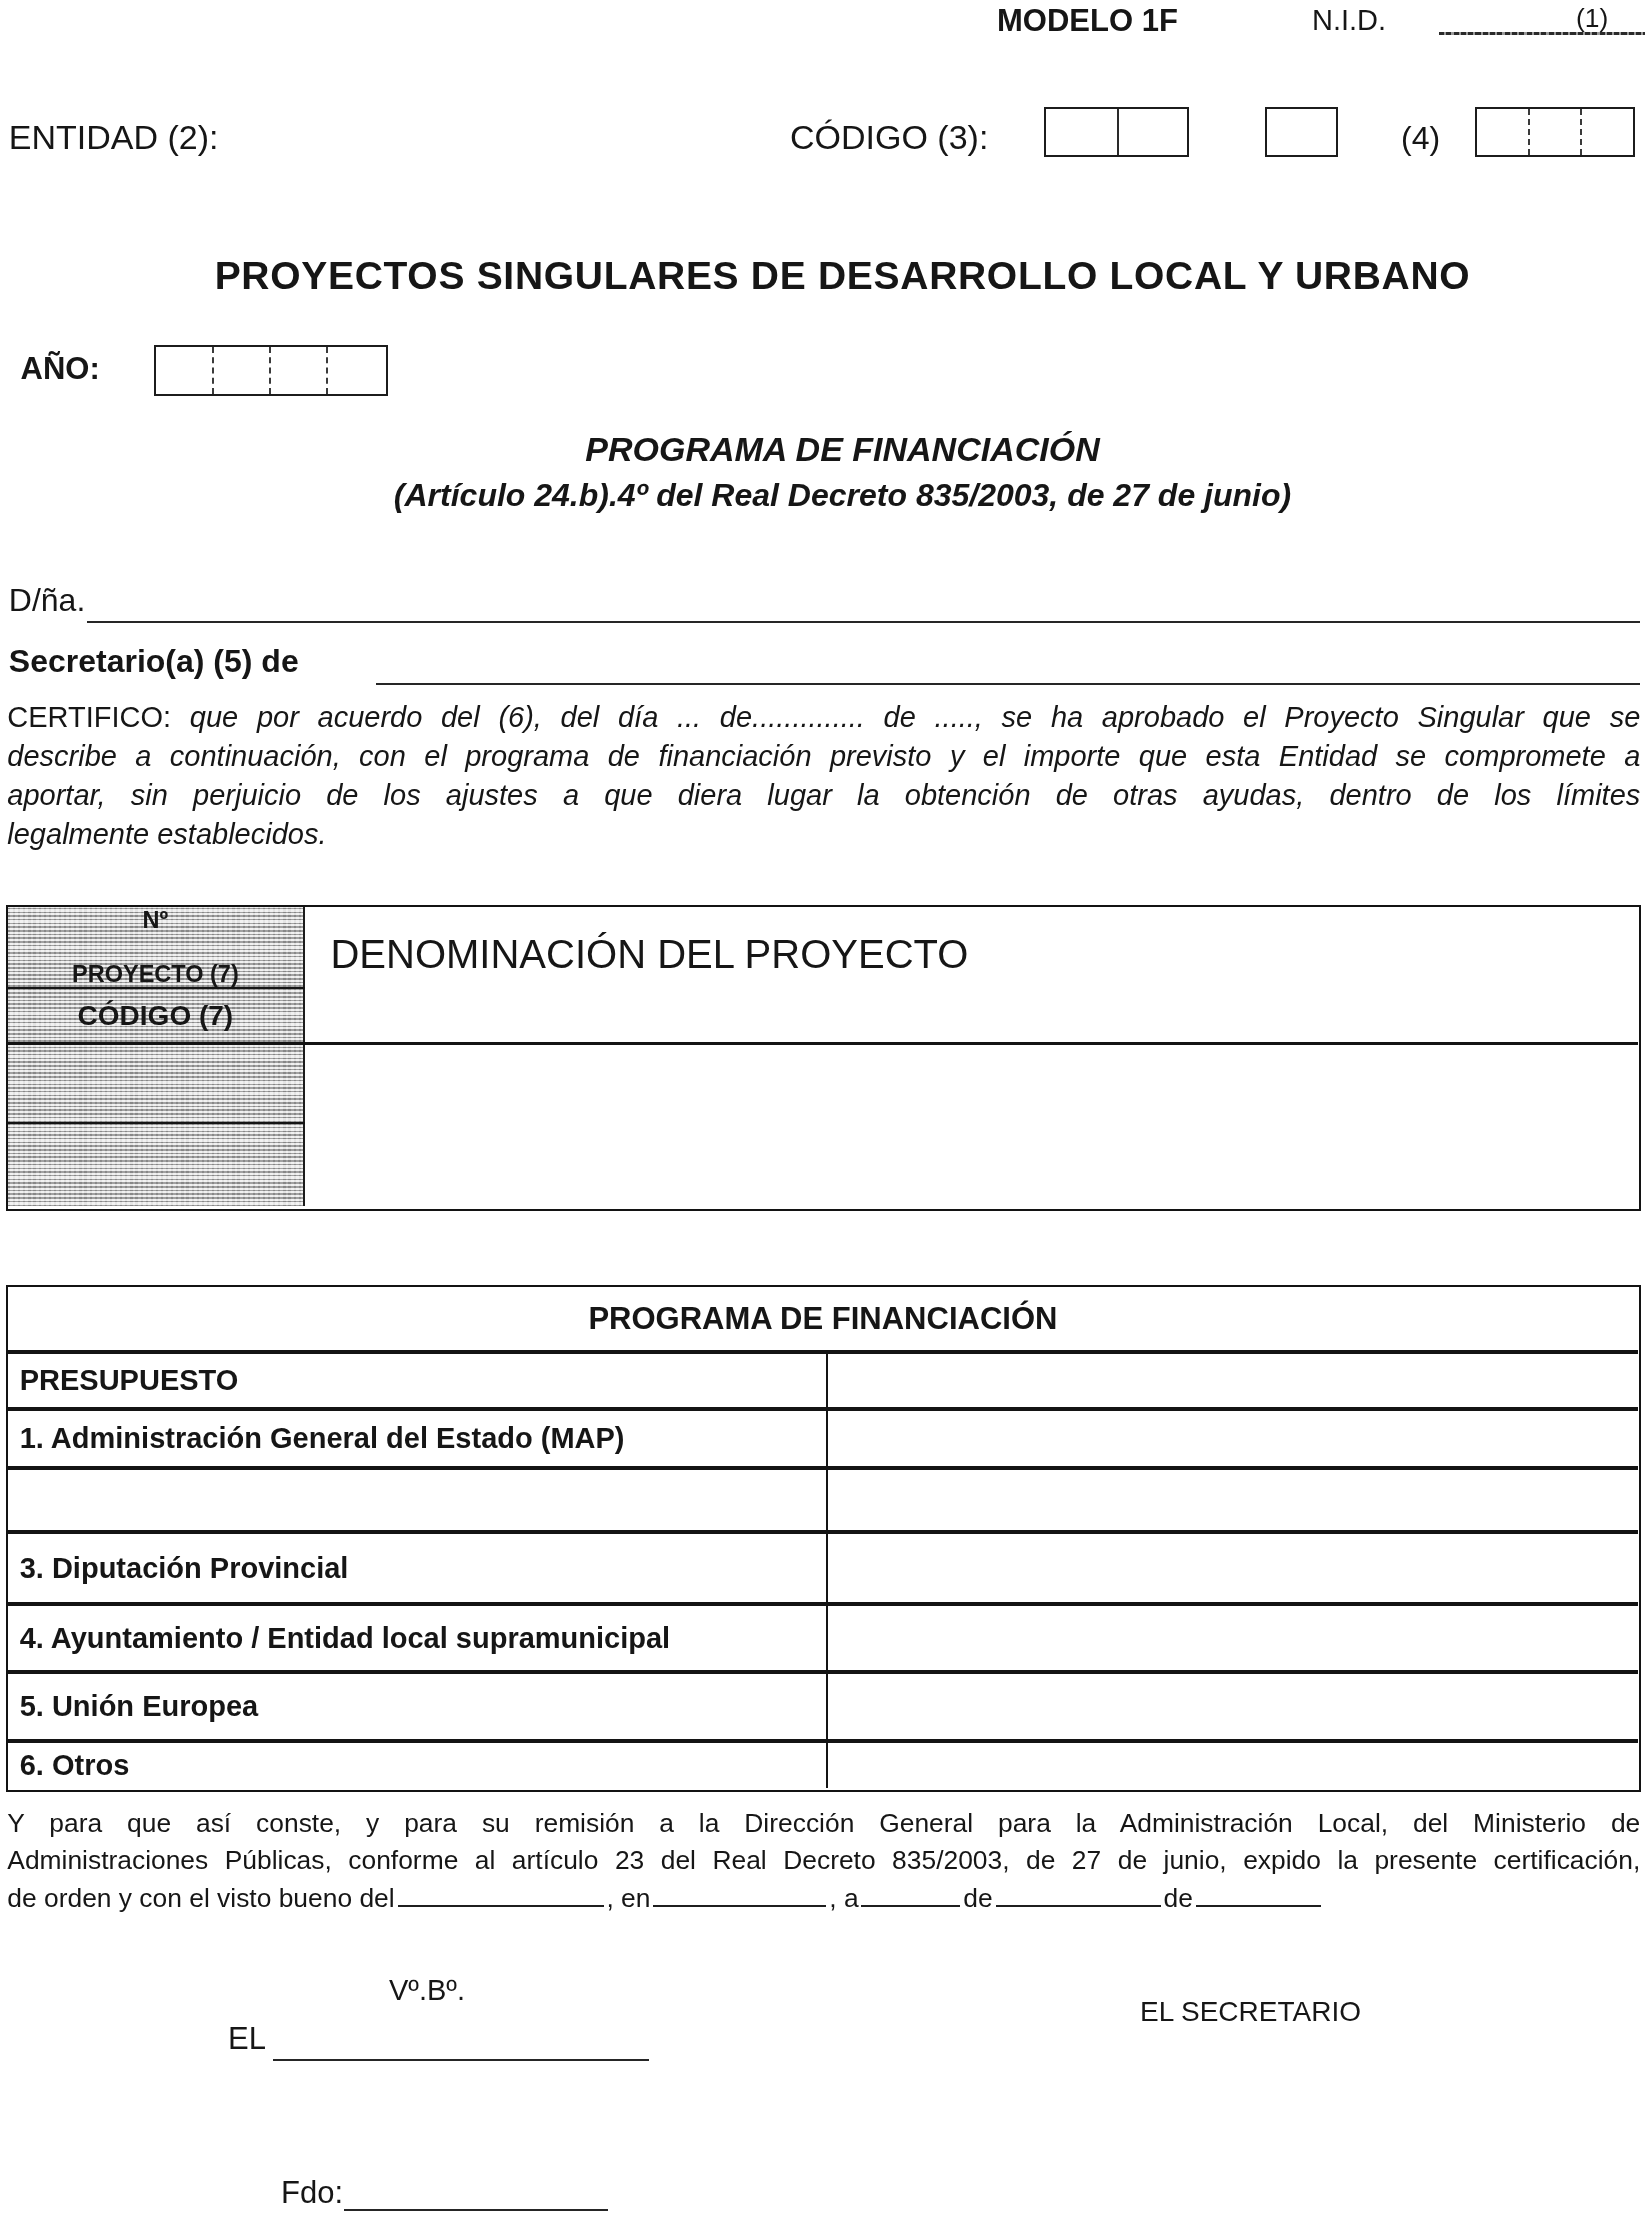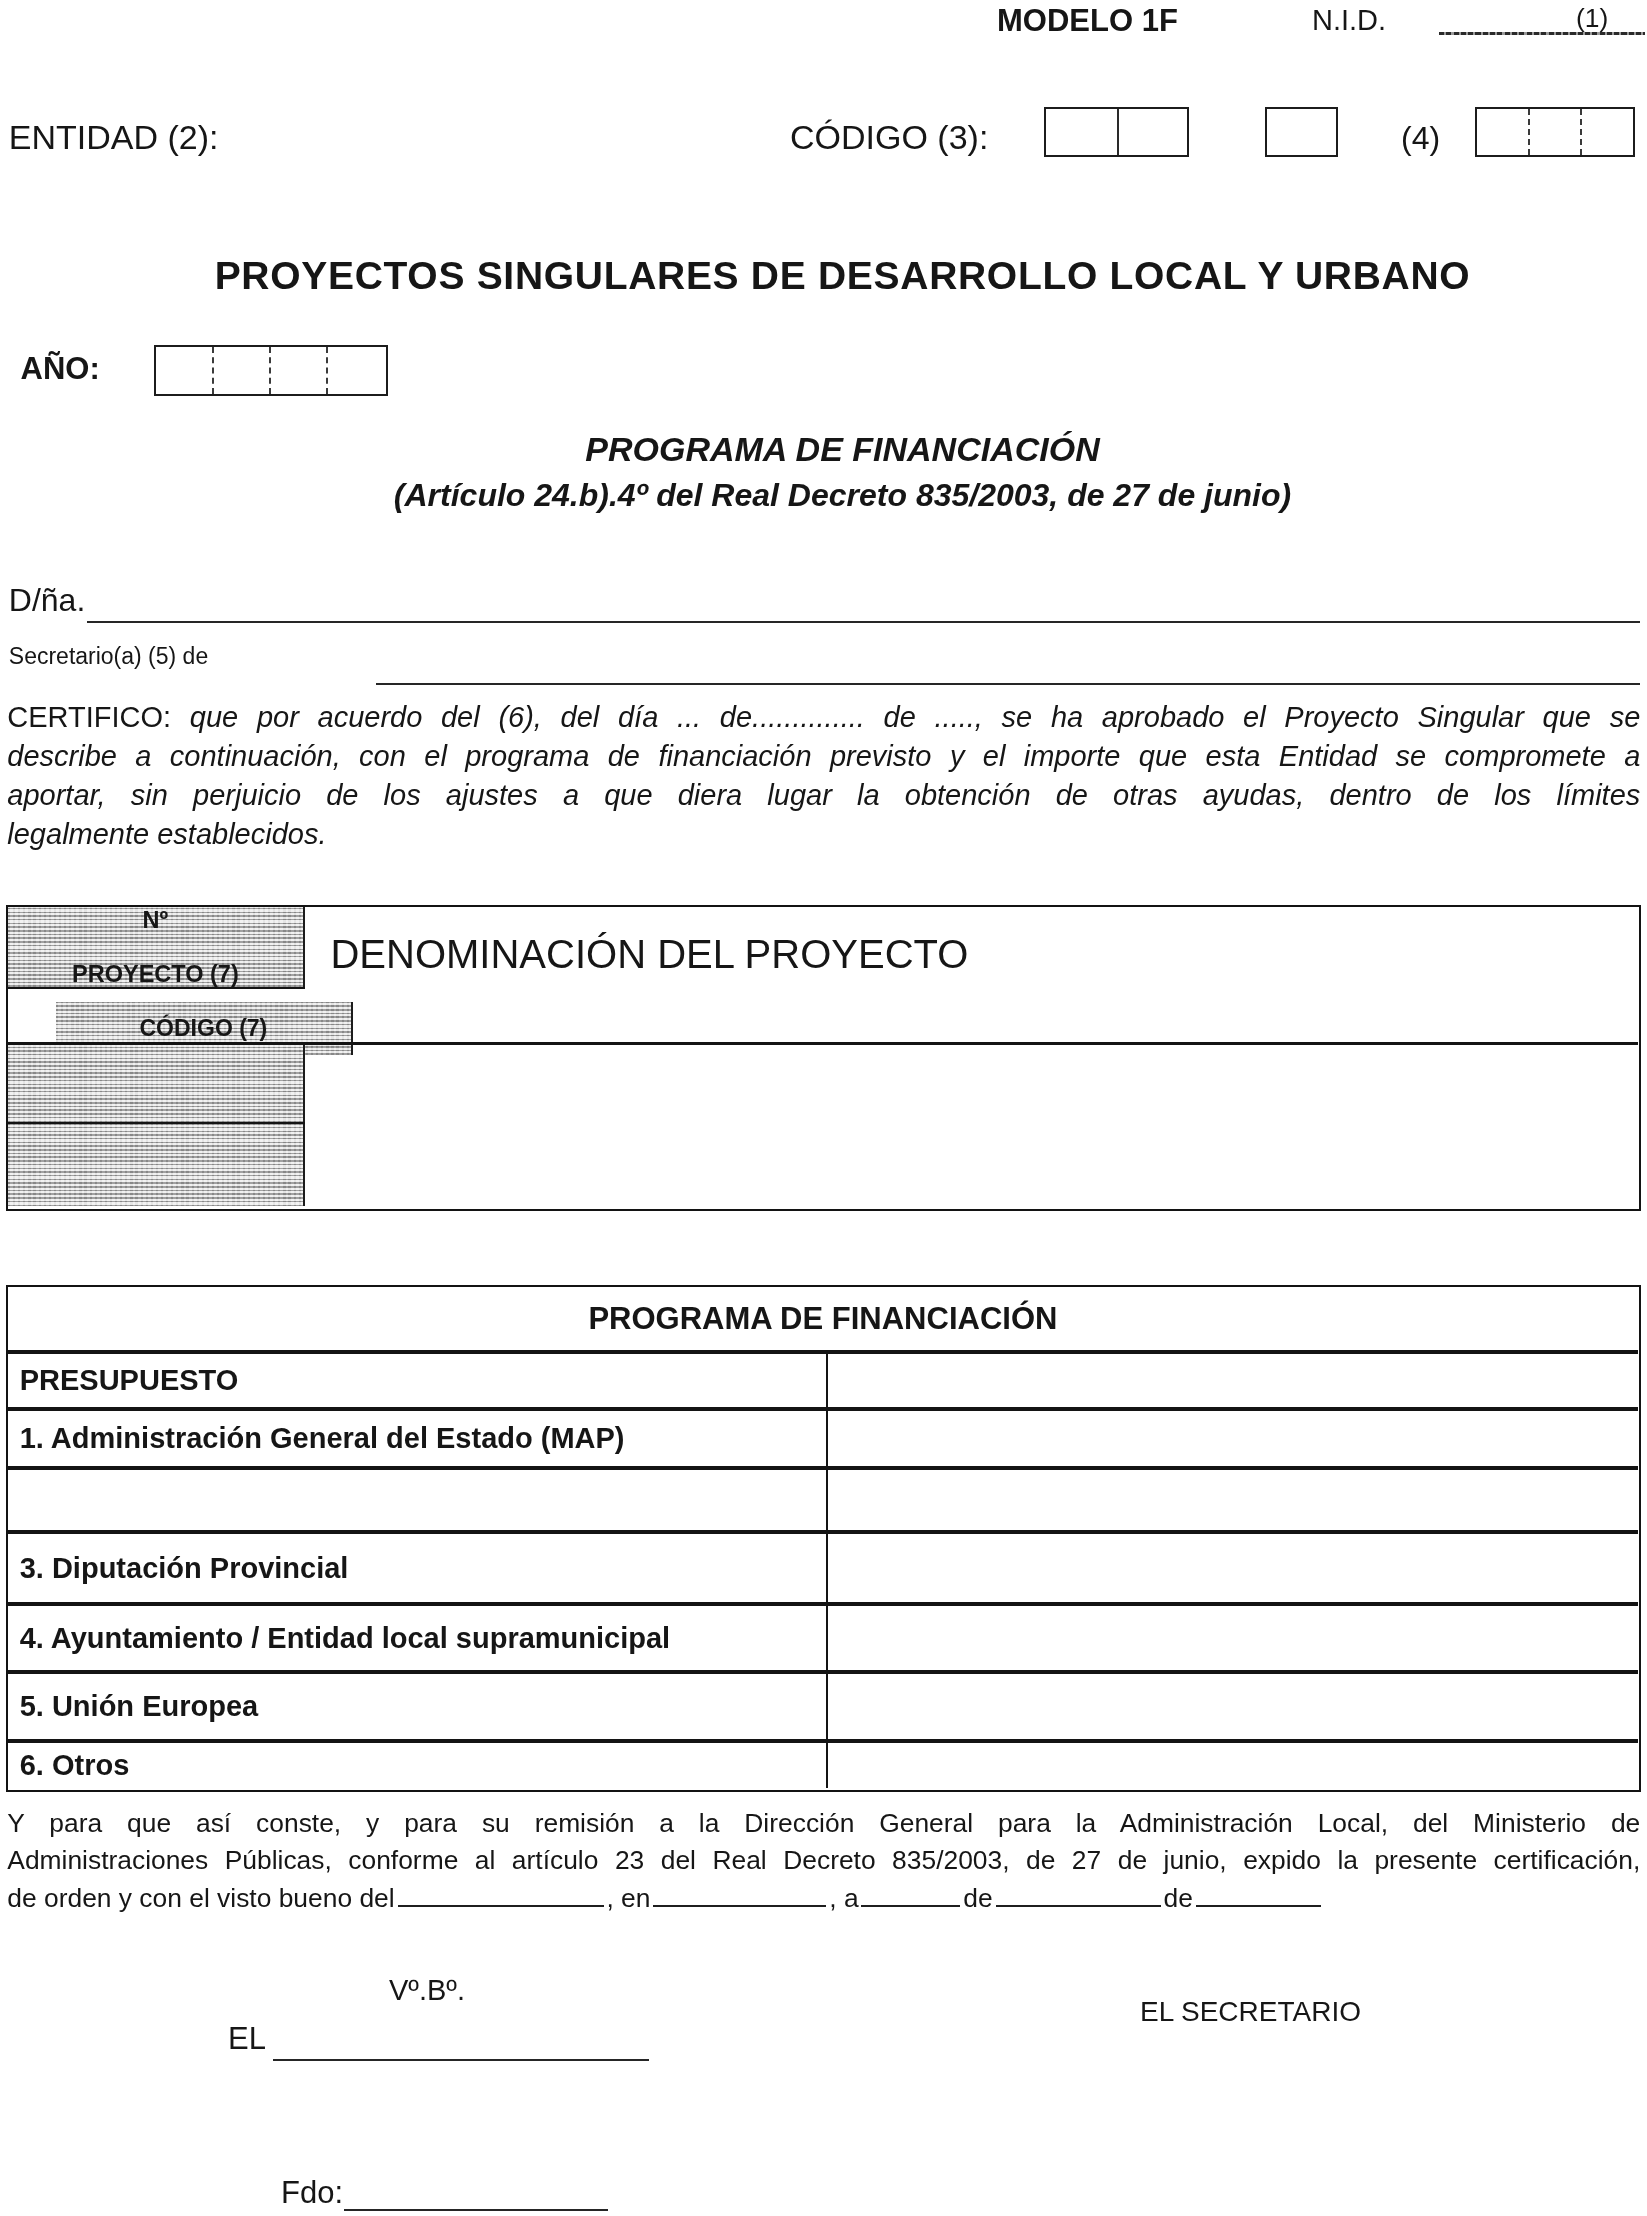--- a/index.html
+++ b/index.html
@@ -69,40 +69,40 @@
     <div class="vdash" style="left:113px;"></div>
     <div class="vdash" style="left:170px;"></div>
   </div>
 
   <div class="lbl b i center" style="top:430px;font-size:34px;">PROGRAMA DE FINANCIACIÓN</div>
   <div class="lbl b i center" style="top:477px;font-size:32px;">(Artículo 24.b).4º del Real Decreto 835/2003, de 27 de junio)</div>
 
   <div class="lbl" style="left:8.8px;top:582px;font-size:32px;">D/ña.</div>
   <div class="rule-thin" style="left:87px;top:621px;width:1553px;"></div>
 
-  <div class="lbl" style="left:8.8px;top:643px;font-size:23px;">Secretario(a) (5) de</div>
+  <div class="lbl" style="left:8.8px;top:643px;font-size:32px;font-weight:bold;">Secretario(a) (5) de</div>
   <div class="rule-thin" style="left:376px;top:683px;width:1264px;"></div>
 
   <div class="abs" style="left:7.3px;top:698px;width:1633px;font-size:29px;line-height:39px;">
     <div class="para-line justline">
       <span>CERTIFICO:</span>
       <span class="i">que por acuerdo del (6), del día ... de.............. de ....., se ha aprobado el Proyecto Singular que se</span>
     </div>
     <div class="para-line justline i">describe a continuación, con el programa de financiación previsto y el importe que esta Entidad se compromete a</div>
     <div class="para-line justline i">aportar, sin perjuicio de los ajustes a que diera lugar la obtención de otras ayudas, dentro de los límites</div>
     <div class="para-line i">legalmente establecidos.</div>
   </div>
 
   <div class="table" style="left:5.9px;top:905px;width:1635px;height:306px;">
 
     <div class="cell hatch flexcc b" style="left:0;top:0;width:297px;height:80px;font-size:23.5px;line-height:28px;border-right:2.2px solid #1c1c1c;">
       <span>Nº</span>
       <span>PROYECTO (7)</span>
     </div>
-    <div class="cell hatch flexcc b" style="left:0;top:95px;width:297px;height:53px;font-size:23px;border-right:2.2px solid #1c1c1c;margin-left:48px;">
+    <div class="cell hatch flexcc b" style="left:0;top:82px;width:297px;height:53px;font-size:28px;border-right:2.2px solid #1c1c1c;">
       <span>CÓDIGO (7)</span>
     </div>
     <div class="cell hatch" style="left:0;top:138px;width:297px;height:77px;border-right:2.2px solid #1c1c1c;"></div>
     <div class="cell hatch" style="left:0;top:217px;width:297px;height:82px;border-right:2.2px solid #1c1c1c;"></div>
 
     <div class="hline" style="left:0;top:80px;width:297px;height:2.2px;"></div>
     <div class="hline" style="left:0;top:215px;width:297px;height:2.2px;"></div>
 
     <div class="hline" style="left:0;top:135px;width:1630px;height:2.9px;"></div>
 

